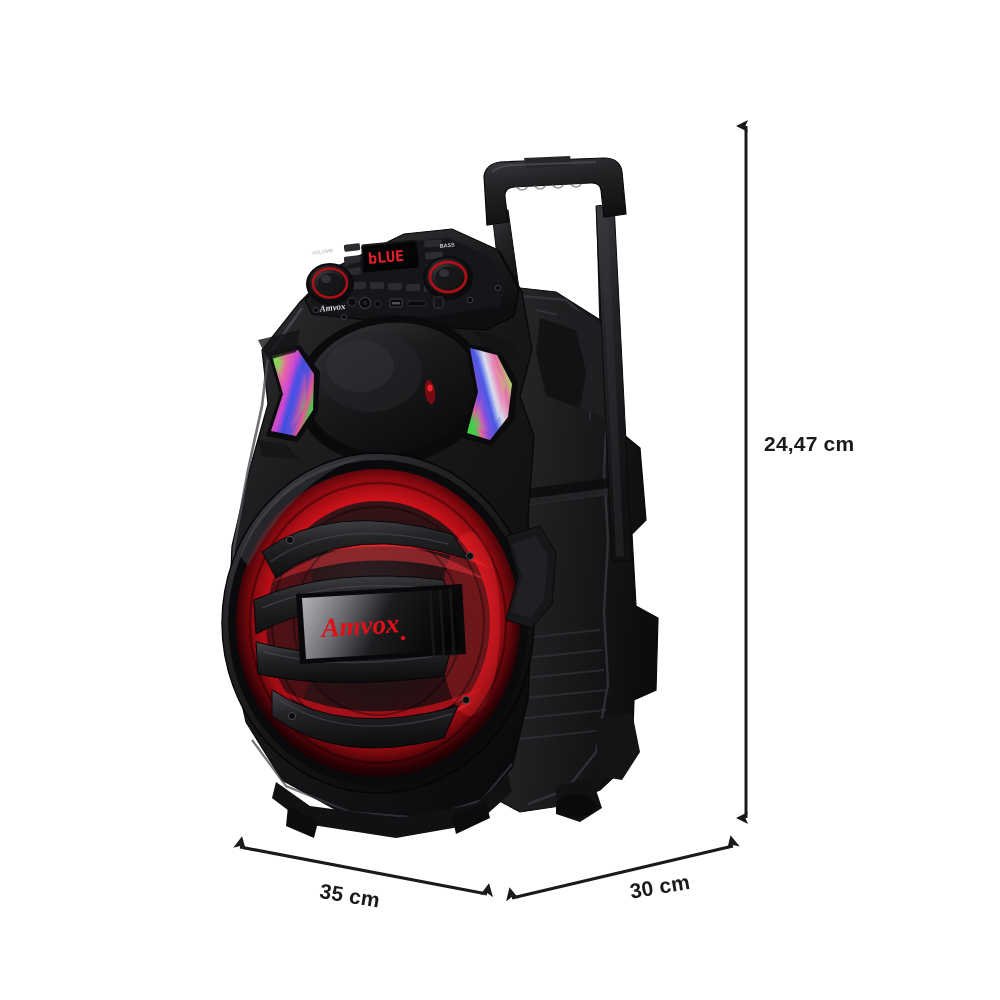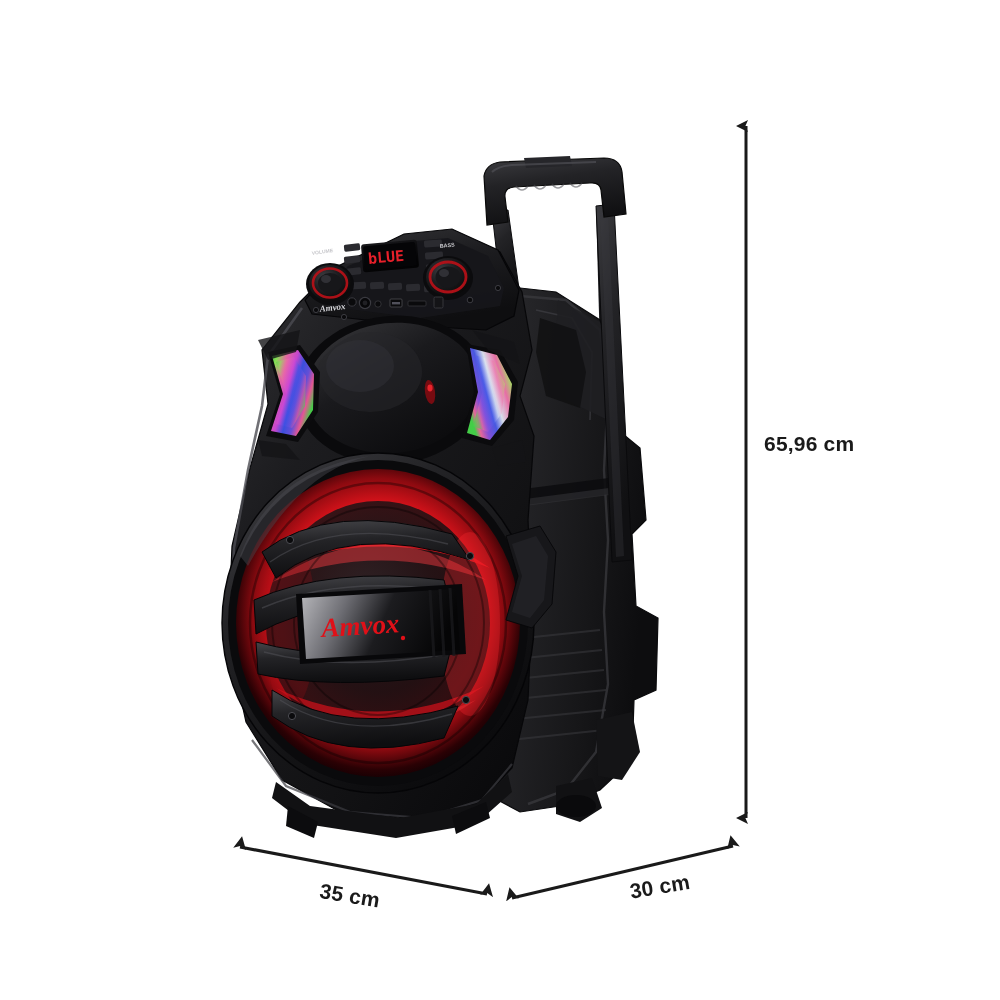--- a/index.html
+++ b/index.html
@@ -459,19 +459,19 @@
 
     <g>
       <line x1="240" y1="847" x2="487" y2="894" stroke="#1a1a1a" stroke-width="3.2" marker-end="url(#arrR)" marker-start="url(#arrL)"></line>
     </g>
 
     <g>
       <line x1="512" y1="898" x2="733" y2="846" stroke="#1a1a1a" stroke-width="3.2" marker-end="url(#arrR)" marker-start="url(#arrL)"></line>
     </g>
   </svg>
 
-  <div class="dim-label" id="label-height">65,96 cm</div>
+  <div class="dim-label" id="label-height">24,47 cm</div>
 
   <div class="dim-label" id="label-width">35 cm</div>
 
   <div class="dim-label" id="label-depth">30 cm</div>
 
 </div>
 
 </body></html>

